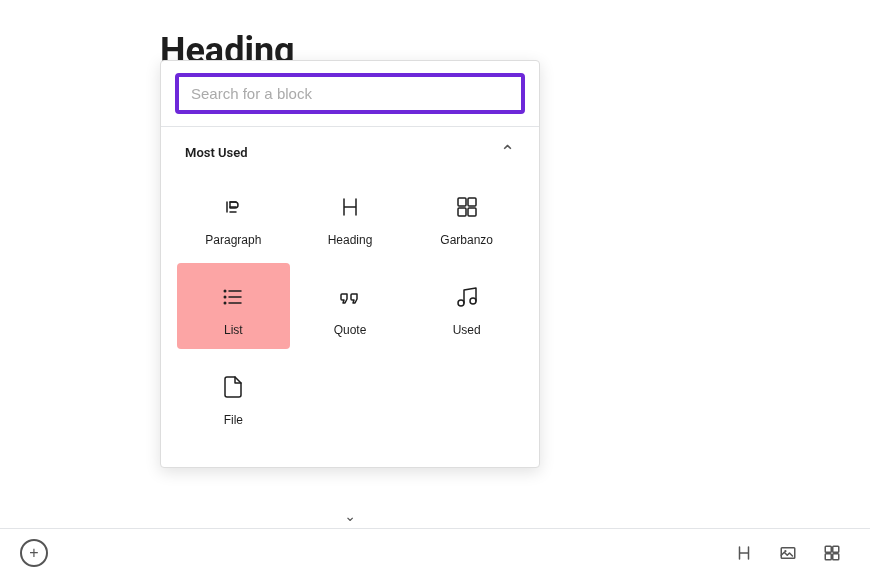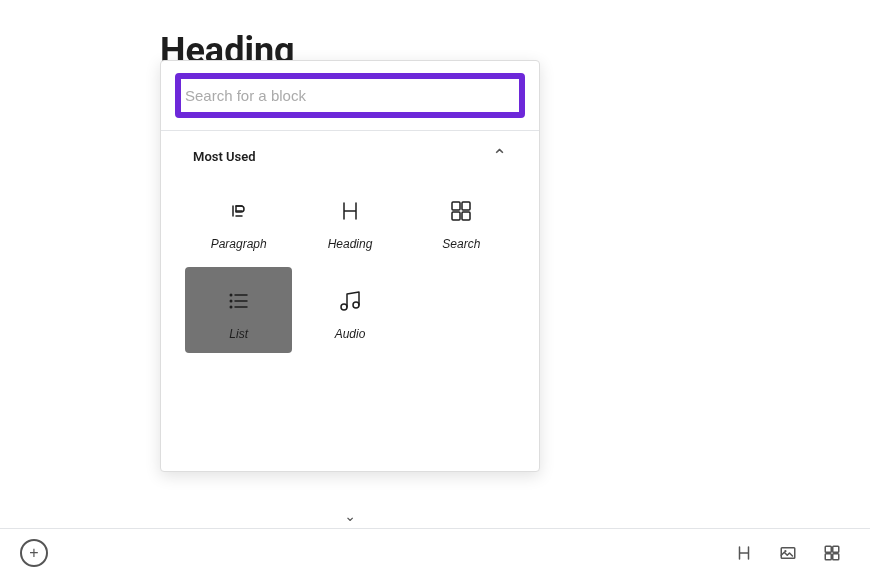--- a/index.html
+++ b/index.html
@@ -93,41 +93,41 @@
     }
 
     .search-box {
       padding: 12px 14px;
       border-bottom: 1px solid #e2e4e7;
       position: relative;
     }
 
     .search-input {
       width: 100%;
-      padding: 8px 4px;
+      padding: 8px 12px;
       font-size: 15px;
-      border: 6px solid #6d28d9;
+      border: 4px solid #6d28d9;
       border-radius: 4px;
       outline: none;
       color: #555;
     }
 
     .search-input::placeholder {
       color: #aaa;
     }
 
     .inserter-body {
       display: flex;
       height: 340px;
     }
 
     .inserter-content {
       flex: 1;
       overflow-y: auto;
-      padding: 12px 16px;
+      padding: 12px 8px;
     }
 
     
     .inserter-content::-webkit-scrollbar {
       width: 8px;
     }
     .inserter-content::-webkit-scrollbar-track {
       background: #f1f1f1;
     }
     .inserter-content::-webkit-scrollbar-thumb {
@@ -166,25 +166,24 @@
       display: flex;
       flex-direction: column;
       align-items: center;
       justify-content: center;
       padding: 16px 8px 12px 8px;
       border-radius: 4px;
       cursor: pointer;
       gap: 8px;
       border: none;
       background: transparent;
-      font-style: italic;
     }
 
     .block-item.active {
-      background: #737373;
+      background: #fca5a5;
     }
 
     .block-icon {
       width: 36px;
       height: 36px;
       display: flex;
       align-items: center;
       justify-content: center;
       color: #1e1e1e;
     }
@@ -269,50 +268,68 @@
 
         <button class="block-item">
           <div class="block-icon">
             <svg viewBox="0 0 24 24">
               <rect x="3" y="3" width="8" height="8" rx="1"></rect>
               <rect x="13" y="3" width="8" height="8" rx="1"></rect>
               <rect x="3" y="13" width="8" height="8" rx="1"></rect>
               <rect x="13" y="13" width="8" height="8" rx="1"></rect>
             </svg>
           </div>
-          <span class="block-label">Search</span>
+          <span class="block-label">Garbanzo</span>
         </button>
 
         <button class="block-item active">
           <div class="block-icon">
             <svg viewBox="0 0 24 24">
               <line x1="8" y1="6" x2="20" y2="6" stroke-linecap="round"></line>
               <line x1="8" y1="12" x2="20" y2="12" stroke-linecap="round"></line>
               <line x1="8" y1="18" x2="20" y2="18" stroke-linecap="round"></line>
               <circle cx="4" cy="6" r="1.5" fill="#1e1e1e" stroke="none"></circle>
               <circle cx="4" cy="12" r="1.5" fill="#1e1e1e" stroke="none"></circle>
               <circle cx="4" cy="18" r="1.5" fill="#1e1e1e" stroke="none"></circle>
             </svg>
           </div>
           <span class="block-label">List</span>
         </button>
 
+        <button class="block-item">
+          <div class="block-icon">
+            <svg viewBox="0 0 24 24">
+              <path d="M6 9H4a1 1 0 0 0-1 1v4a1 1 0 0 0 1 1h2l-1 3h2l2-4V9z" stroke-linecap="round" stroke-linejoin="round"></path>
+              <path d="M16 9h-2a1 1 0 0 0-1 1v4a1 1 0 0 0 1 1h2l-1 3h2l2-4V9z" stroke-linecap="round" stroke-linejoin="round"></path>
+            </svg>
+          </div>
+          <span class="block-label">Quote</span>
+        </button>
 
         <button class="block-item">
           <div class="block-icon">
             <svg viewBox="0 0 24 24">
               <path d="M9 18V5l12-2v13" stroke-linecap="round" stroke-linejoin="round"></path>
               <circle cx="6" cy="18" r="3"></circle>
               <circle cx="18" cy="16" r="3"></circle>
             </svg>
           </div>
-          <span class="block-label">Audio</span>
-        </button>
-
-
+          <span class="block-label">Used</span>
+        </button>
+
+
+        <button class="block-item">
+          <div class="block-icon">
+            <svg viewBox="0 0 24 24">
+              <path d="M14 2H6a2 2 0 0 0-2 2v16a2 2 0 0 0 2 2h12a2 2 0 0 0 2-2V8z" stroke-linecap="round" stroke-linejoin="round"></path>
+              <polyline points="14,2 14,8 20,8" stroke-linecap="round" stroke-linejoin="round"></polyline>
+            </svg>
+          </div>
+          <span class="block-label">File</span>
+        </button>
 
       </div>
     </div>
   </div>
 </div>
 
 <div style="position:absolute; bottom:52px; left:160px; width:380px; display:flex; justify-content:center; pointer-events:none;">
   <span style="color:#555; font-size:14px;">⌄</span>
 </div>
 

